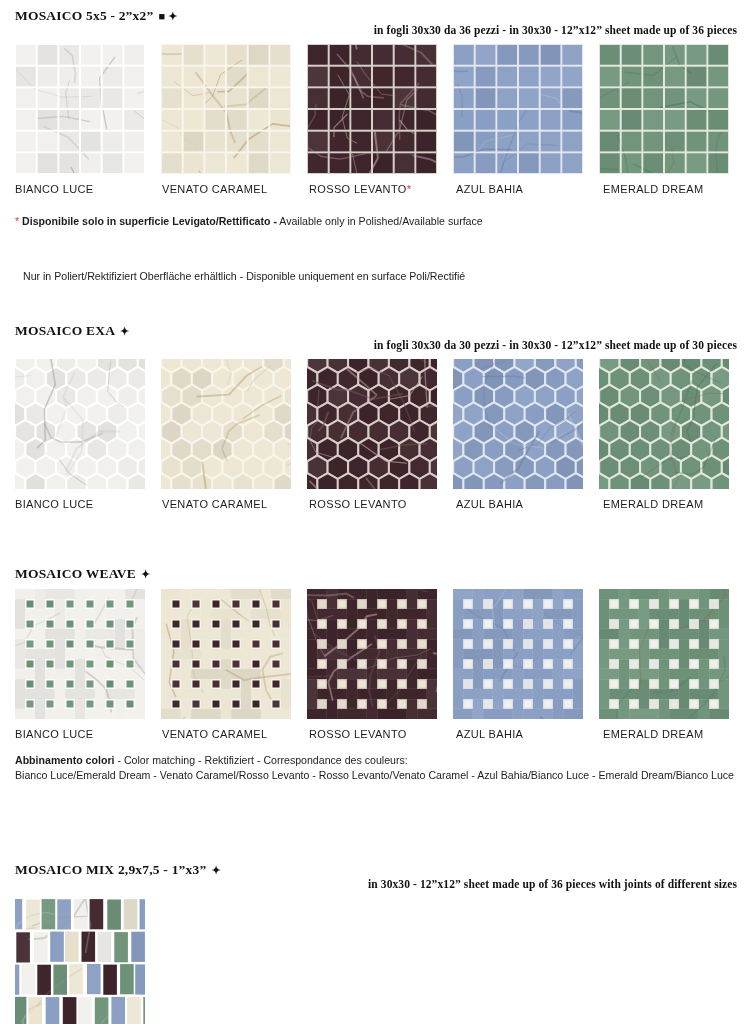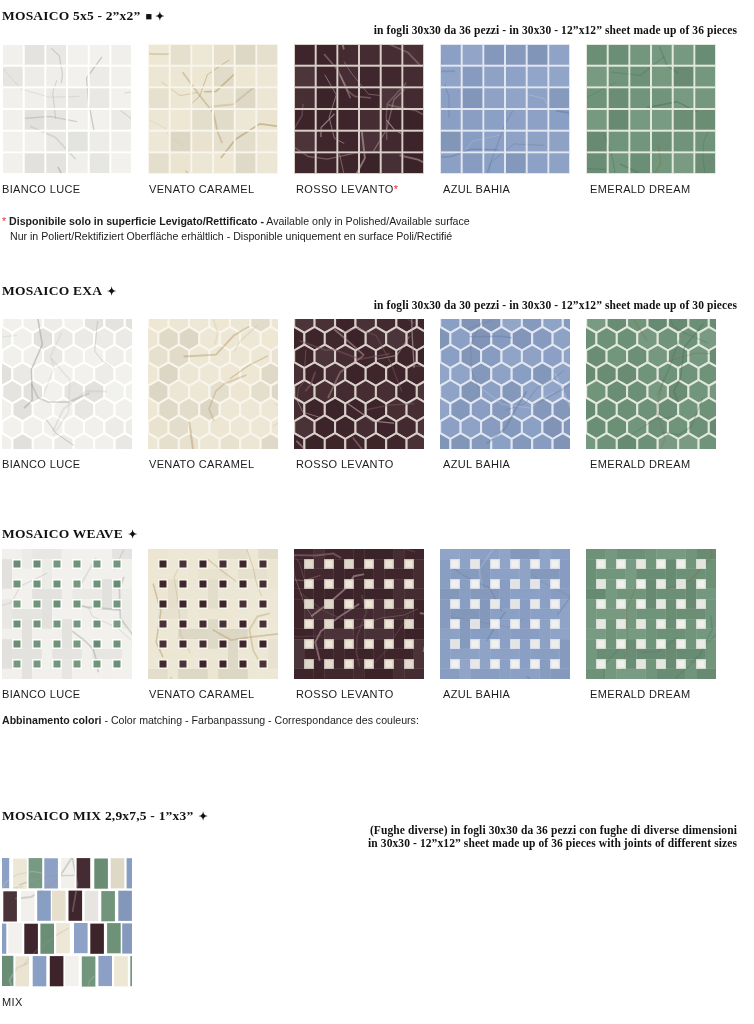--- a/index.html
+++ b/index.html
@@ -1,21 +1,21 @@
 <!DOCTYPE html>
 <html><head>
 <meta charset="utf-8">
 <style>
   html,body{margin:0;padding:0;background:#ffffff;}
   .page{
     position:relative;
     width:754px;height:1024px;
     background:#ffffff;
     box-sizing:border-box;
-    padding:8px 17px 0 2px;
+    padding:8px 17px 0 15px;
     font-family:"Liberation Sans",sans-serif;
     color:#1c1c1c;
     overflow:hidden;
   }
   .sec-title{
     font-family:"Liberation Serif",serif;
     font-weight:700;
     font-size:13.5px;
     line-height:15px;
     letter-spacing:.2px;
@@ -55,21 +55,21 @@
     white-space:nowrap;
   }
   .red{color:#e63029;}
   .note{
     font-size:10.6px;
     line-height:14.5px;
     color:#1c1c1c;
   }
   .note b{font-weight:700;}
   .footnote{margin-top:19px;}
-  .footnote .l2{padding-left:8px;}
+  .footnote .l2{padding-left:8px;margin-top:40px;}
   .matching{margin-top:13px;}
   .sec-exa{margin-top:40px;}
   .sec-weave{margin-top:56px;}
   .sec-mix{margin-top:80px;}
 </style>
 </head>
 <body>
 
 <div class="page" id="page-root">
     <section class="sec sec-5x5">
@@ -2204,25 +2204,25 @@
       </div>
       <div class="label-row">
         <div class="sw-label"><span>BIANCO LUCE</span></div>
         <div class="sw-label"><span>VENATO CARAMEL</span></div>
         <div class="sw-label"><span>ROSSO LEVANTO</span></div>
         <div class="sw-label"><span>AZUL BAHIA</span></div>
         <div class="sw-label"><span>EMERALD DREAM</span></div>
       </div>
     </section>
     <div class="note matching">
-      <div><b>Abbinamento colori</b><span> - Color matching - Farbanpassung - Correspondance des couleurs:</span></div>
+      <div><b>Abbinamento colori</b><span> - Color matching - Rektifiziert - Correspondance des couleurs:</span></div>
+      <div>Bianco Luce/Emerald Dream - Venato Caramel/Rosso Levanto - Rosso Levanto/Venato Caramel - Azul Bahia/Bianco Luce - Emerald Dream/Bianco Luce</div>
     </div>
     <section class="sec sec-mix">
       <div class="sec-title"><span>MOSAICO MIX 2,9x7,5 - 1”x3”</span><span style="margin-left: 5px; font-size: 11px;">✦</span></div>
-      <div class="sec-sub">(Fughe diverse) in fogli 30x30 da 36 pezzi con fughe di diverse dimensioni</div>
       <div class="sec-sub">in 30x30 - 12”x12” sheet made up of 36 pieces with joints of different sizes</div>
       <div class="swatch-row">
         <div class="swatch">
           <svg width="130" height="130" viewBox="0 0 130 130">
             <rect x="0" y="0" width="130" height="130" fill="#ffffff"></rect>
             <rect x="-21.8" y="1.3" width="13.6" height="30.2" fill="rgb(224,218,200)"></rect>
             <rect x="-6.4" y="1.0" width="13.6" height="30.2" fill="rgb(141,161,197)"></rect>
             <rect x="11.2" y="1.6" width="13.6" height="30.2" fill="rgb(237,231,213)"></rect>
             <rect x="26.6" y="1.1" width="13.6" height="30.2" fill="rgb(119,154,130)"></rect>
             <rect x="42.3" y="1.3" width="13.6" height="30.2" fill="rgb(140,161,197)"></rect>

